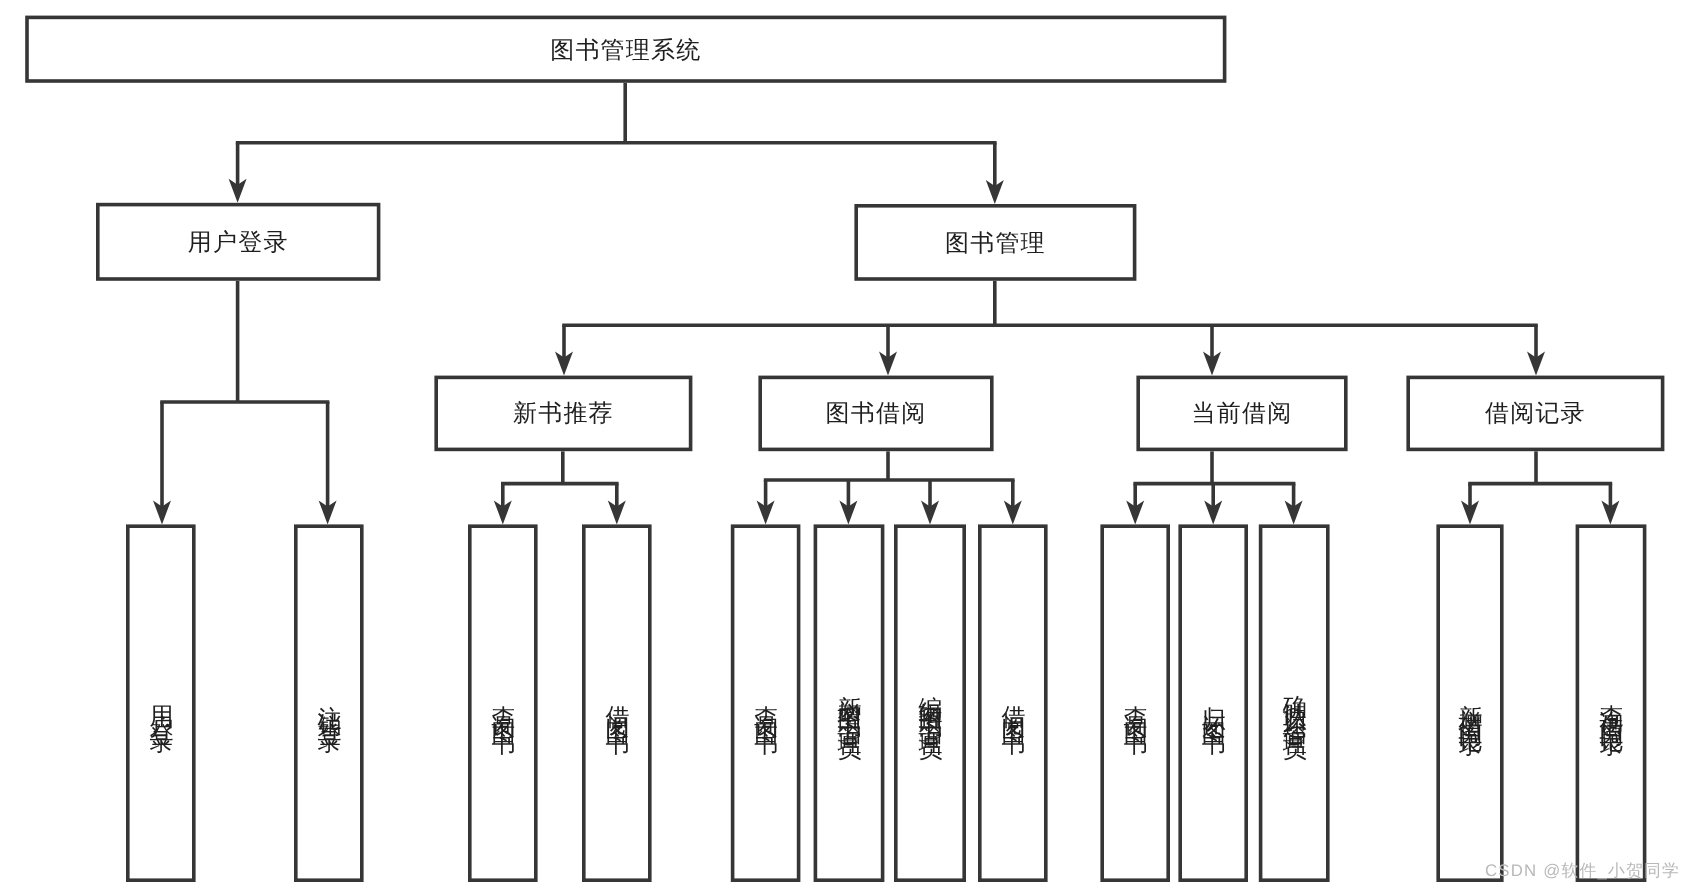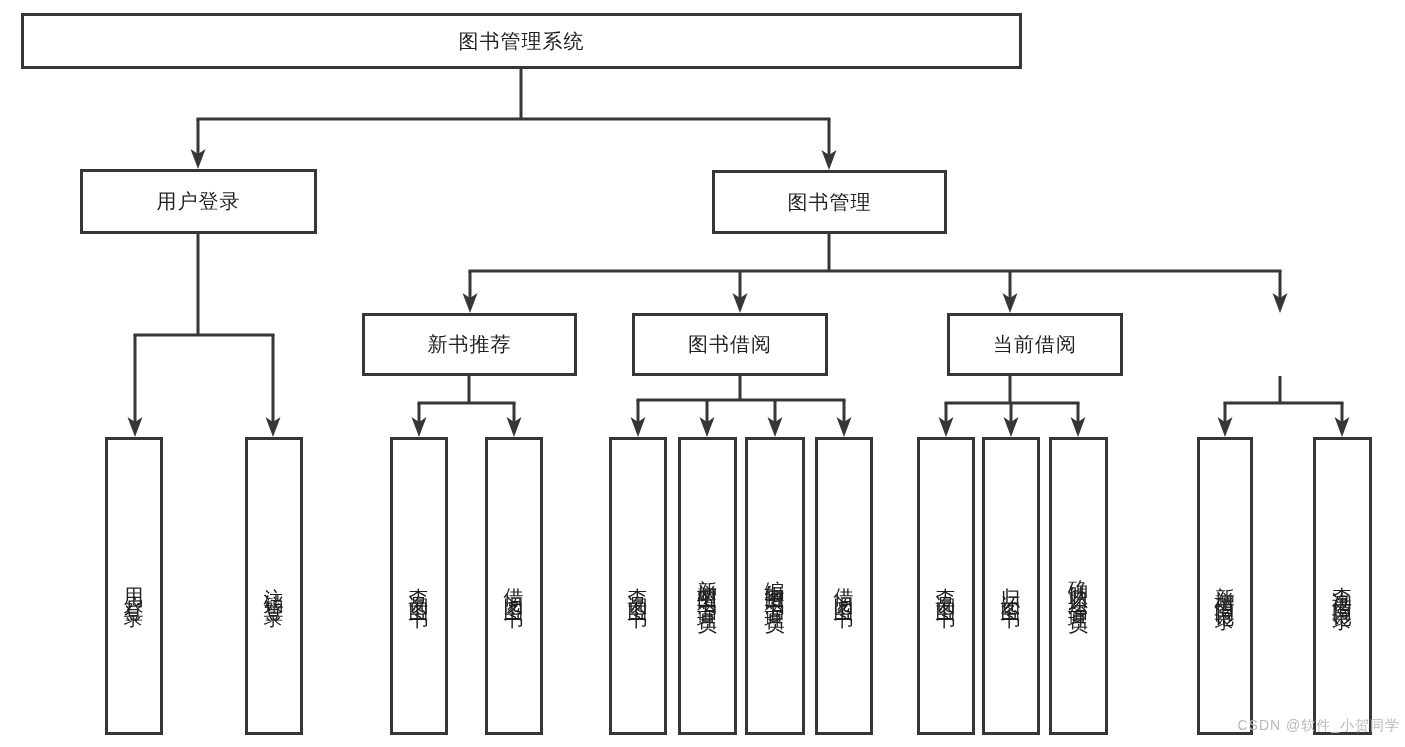--- a/index.html
+++ b/index.html
@@ -148,20 +148,23 @@
 
   <div class="box hbox n-new-rec">
     <span>新书推荐</span>
   </div>
   <div class="box hbox n-borrowing">
     <span>图书借阅</span>
   </div>
   <div class="box hbox n-current">
     <span>当前借阅</span>
   </div>
+  <div class="box hbox n-records">
+    <span>借阅记录</span>
+  </div>
 
   <div class="box vbox leaf n-l-user-login">
     <span>用户登录</span>
   </div>
   <div class="box vbox leaf n-l-logout">
     <span>注销登录</span>
   </div>
 
   <div class="box vbox leaf n-l-nr-query">
     <span>查询图书</span>

